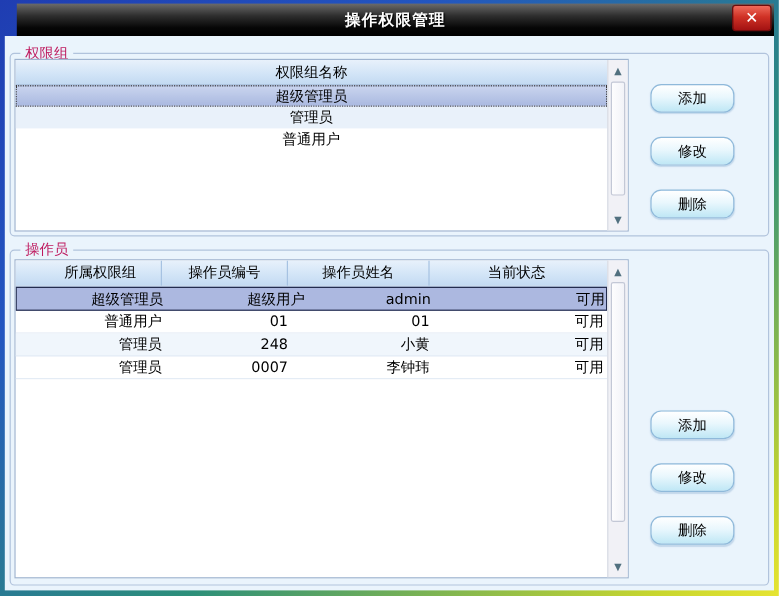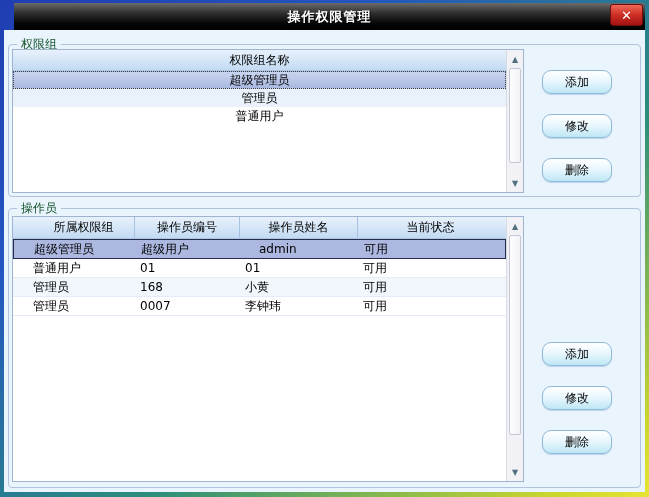--- a/index.html
+++ b/index.html
@@ -45,33 +45,33 @@
   
   .groupbox {
     position: absolute;
     border: 1px solid #b1c3dc;
     border-radius: 4px;
     background: transparent;
   }
   .groupbox > .legend {
     position: absolute; top: -9px; left: 8px;
     background: #eaf4fc; padding: 0 4px;
-    font-size: 12px; color: #14532d;
+    font-size: 12px; color: #be185d;
   }
   #group-permission { left: 4px; top: 14px; width: 633px; height: 153px; }
   #group-operator   { left: 4px; top: 178px; width: 633px; height: 280px; }
   
   .listbox {
     position: absolute;
     background: #fff;
     border: 1px solid #9fb4d0;
   }
   #list1 { left: 3px; top: 4px; width: 512px; height: 144px; }
   #table2 { left: 3px; top: 7px; width: 512px; height: 266px; }
-  .list-content { position: absolute; left: 0; top: 0; right: 17px; bottom: 0; overflow: hidden; }
+  .list-content { position: absolute; left: 0; top: 0; right: 17px; bottom: 0; overflow: hidden; text-align: right; }
   .list-header {
     height: 21px;
     background: linear-gradient(180deg, #e8f1fb 0%, #d3e5f7 55%, #c3daf2 100%);
     border-bottom: 1px solid #aec5e0;
     display: flex; align-items: center; justify-content: center;
     font-size: 12px;
   }
   .lrow {
     height: 18px;
     display: flex; align-items: center; justify-content: center;
@@ -198,21 +198,21 @@
             <div class="t-cell c3">可用</div>
           </div>
           <div class="t-row">
             <div class="t-cell c0">普通用户</div>
             <div class="t-cell c1">01</div>
             <div class="t-cell c2">01</div>
             <div class="t-cell c3">可用</div>
           </div>
           <div class="t-row alt">
             <div class="t-cell c0">管理员</div>
-            <div class="t-cell c1">168</div>
+            <div class="t-cell c1">248</div>
             <div class="t-cell c2">小黄</div>
             <div class="t-cell c3">可用</div>
           </div>
           <div class="t-row">
             <div class="t-cell c0">管理员</div>
             <div class="t-cell c1">0007</div>
             <div class="t-cell c2">李钟玮</div>
             <div class="t-cell c3">可用</div>
           </div>
         </div>

